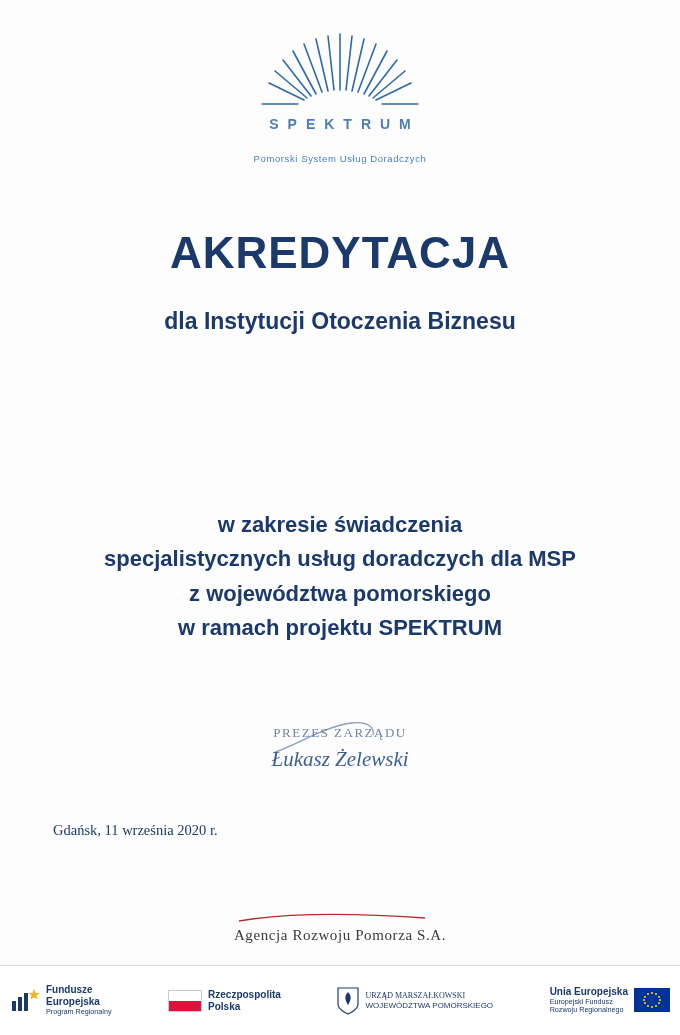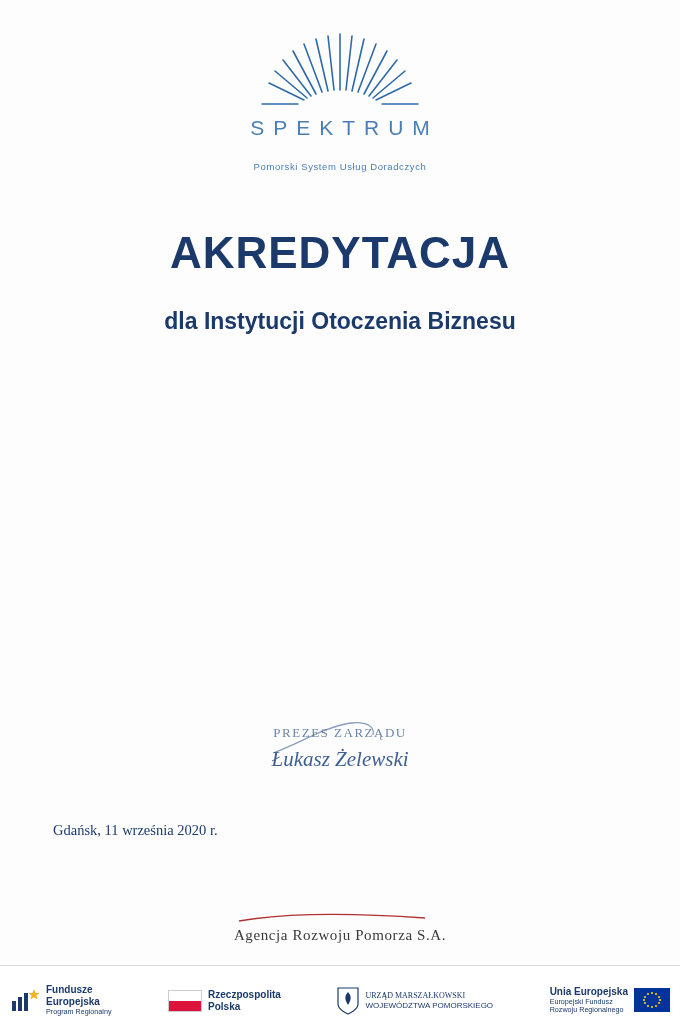--- a/index.html
+++ b/index.html
@@ -32,25 +32,25 @@
     flex-direction: column;
     align-items: center;
   }
   .logo-rays {
     width: 200px;
     height: 82px;
     display: block;
   }
   .logo-word {
     margin-top: 6px;
-    font-size: 21px;
+    font-size: 14px;
     letter-spacing: 9px;
     color: #4a7fb5;
     font-family: "Liberation Sans", sans-serif;
-    font-weight: 400;
+    font-weight: 700;
     text-indent: 9px;
   }
   .logo-sub {
     margin-top: 21px;
     font-size: 9.5px;
     letter-spacing: 0.6px;
     color: #4a7fb5;
     font-family: "Liberation Sans", sans-serif;
   }
 
@@ -253,20 +253,26 @@
     </svg>
     <div class="logo-word">SPEKTRUM</div>
     <div class="logo-sub">Pomorski System Usług Doradczych</div>
   </div>
 
   <div class="title">AKREDYTACJA</div>
 
   <div class="subtitle">dla Instytucji Otoczenia Biznesu</div>
 
 
+  <div class="scope">
+    <div>w zakresie świadczenia</div>
+    <div>specjalistycznych usług doradczych dla MSP</div>
+    <div>z województwa pomorskiego</div>
+    <div>w ramach projektu SPEKTRUM</div>
+  </div>
 
   <div class="signature">
     <svg class="sig-swoosh" viewBox="0 0 170 46">
       <path d="M18 40 C 45 30, 70 14, 96 10 C 112 8, 120 14, 118 22" fill="none" stroke="#2a4f86" stroke-width="1.3" opacity="0.55"></path>
     </svg>
     <div class="sig-role">PREZES ZARZĄDU</div>
     <div class="sig-name">Łukasz Żelewski</div>
   </div>
 
   <div class="place-date">Gdańsk, 11 września 2020 r.</div>

